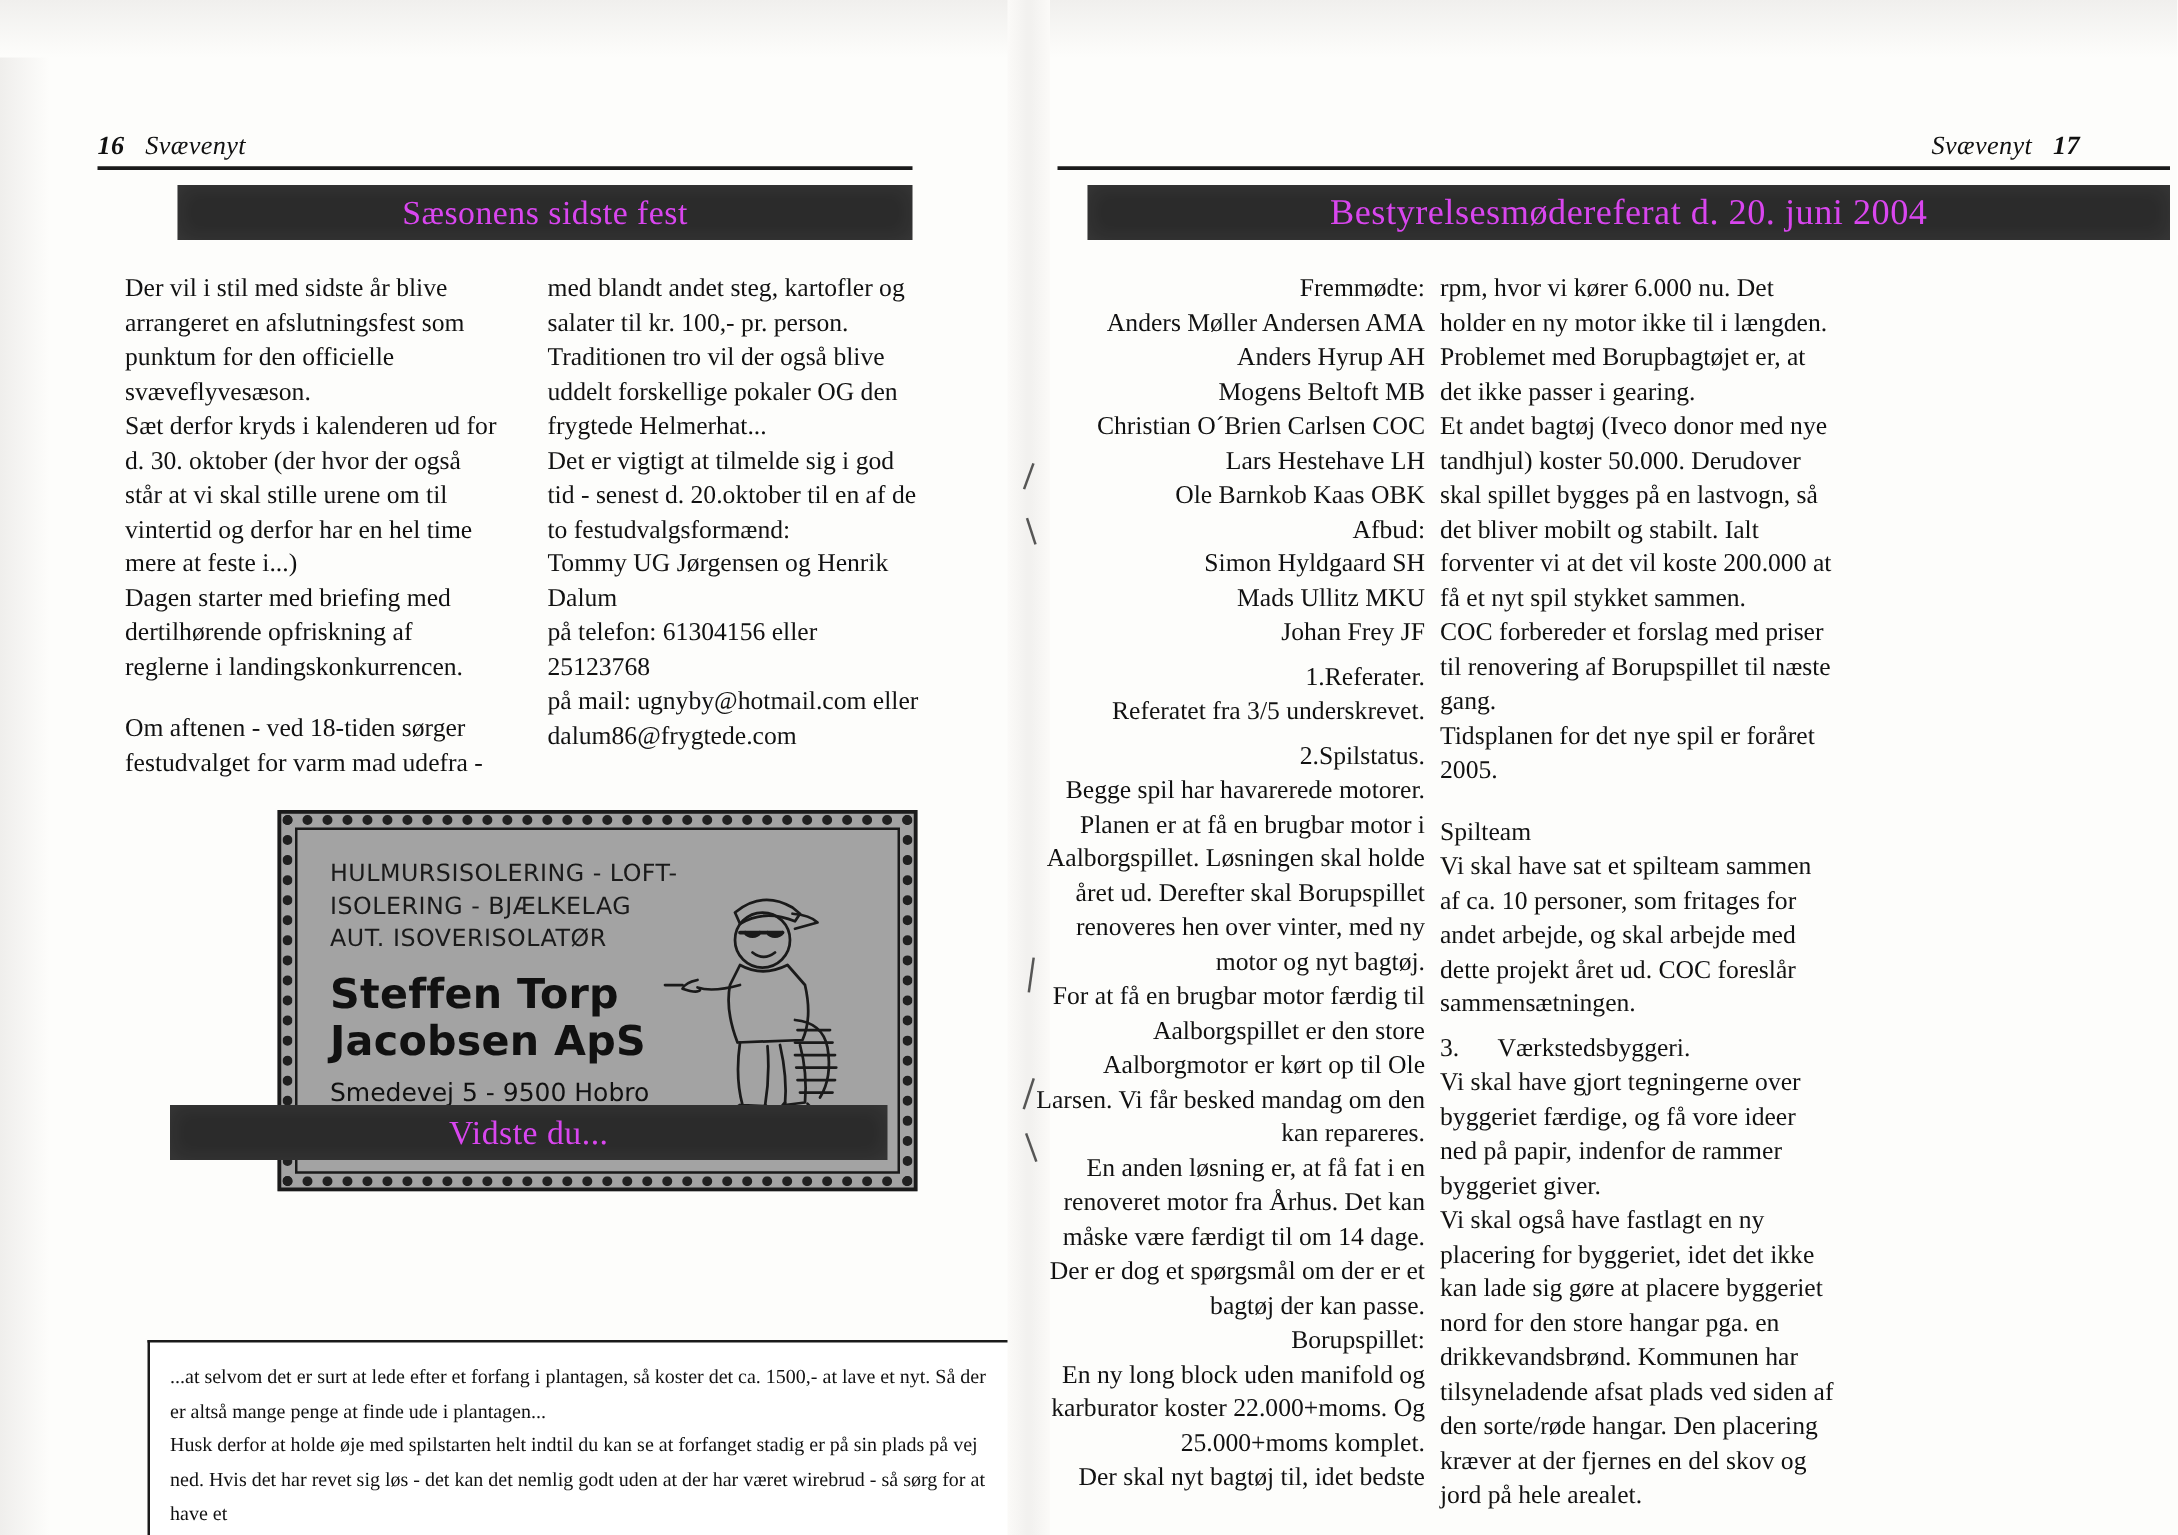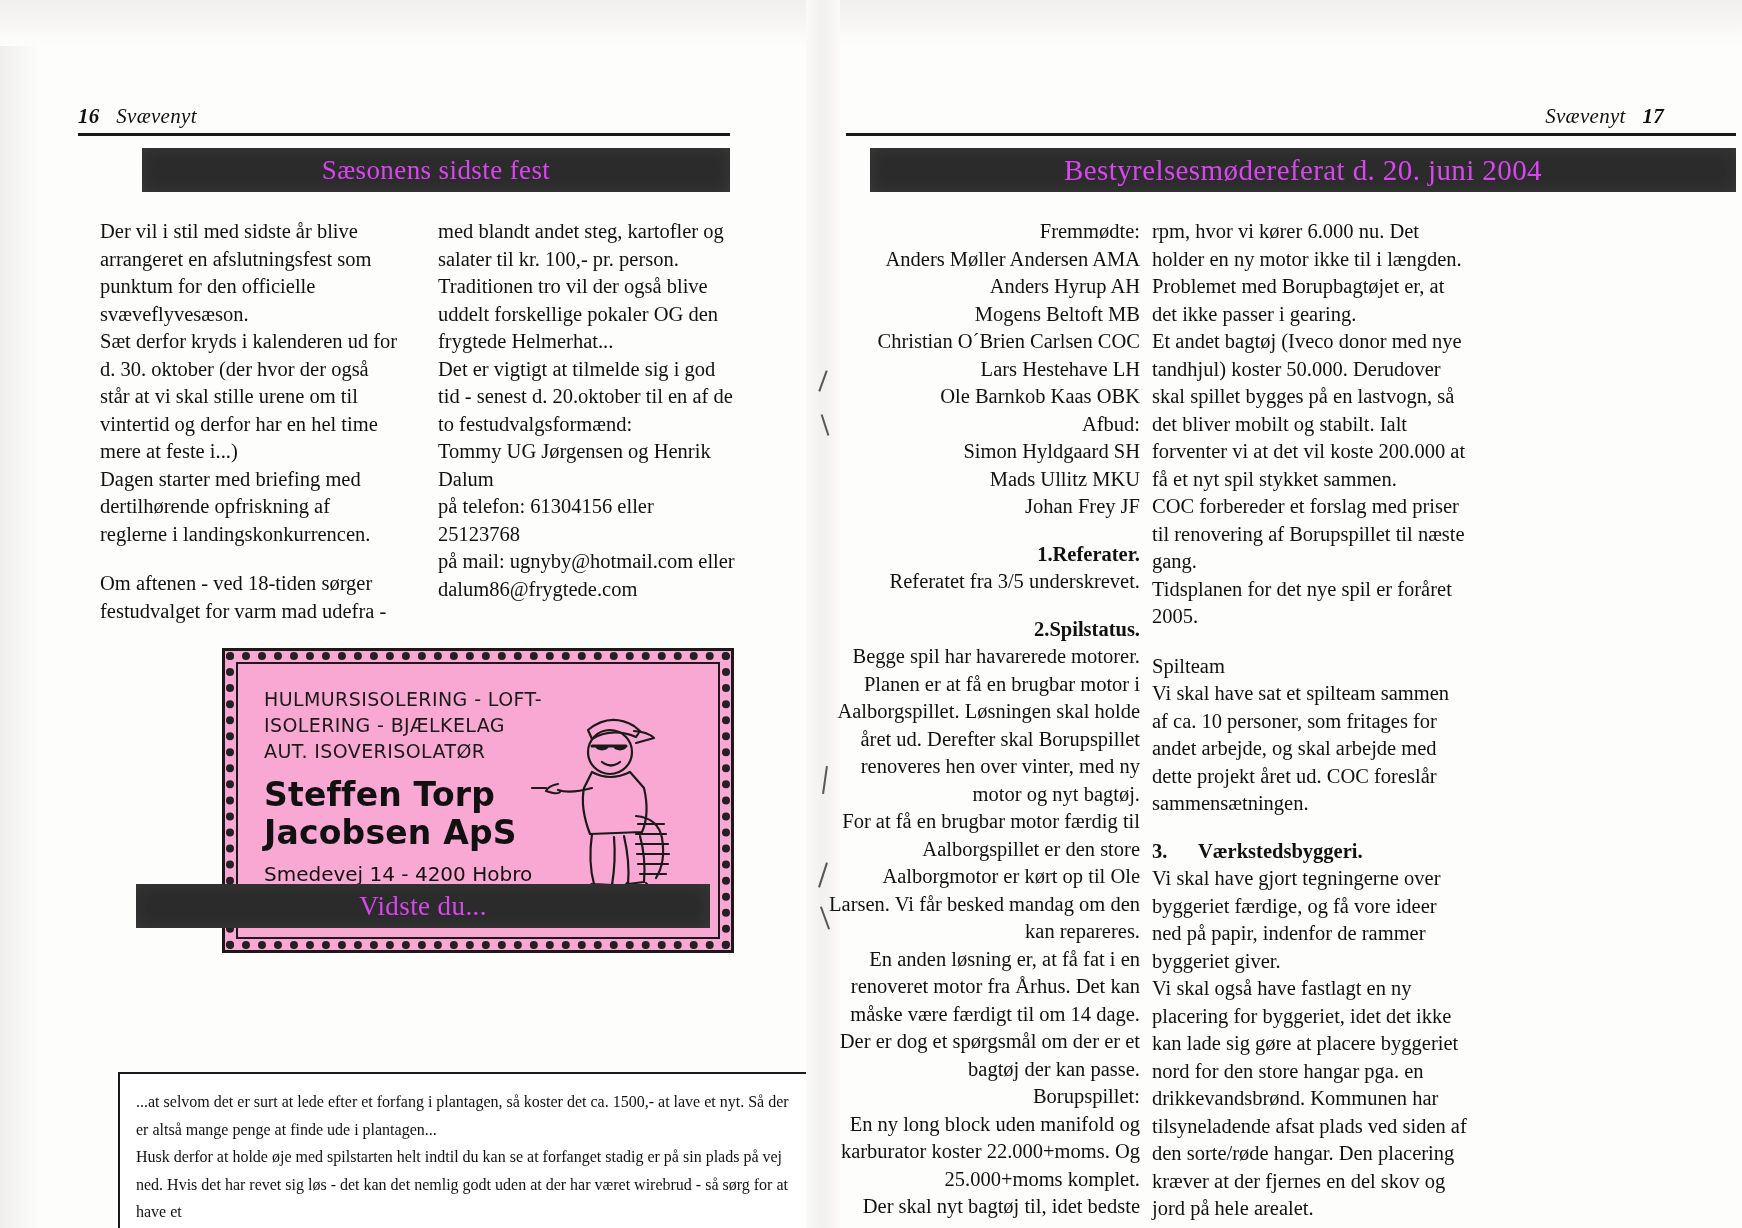--- a/index.html
+++ b/index.html
@@ -81,33 +81,33 @@
   
   .col {
     position: absolute;
     font-size: 20.5px;
     line-height: 27.5px;
     text-align: left;
   }
   .col p { margin: 0; }
   .col p.gap { margin-top: 22px; }
   .col .num-head {
-    margin-top: 20px;
-    font-weight: 700;
+    margin-top: 8px;
+    font-weight: 400;
   }
   .col .num-head .n { display: inline-block; width: 46px; }
 
   
   .ad {
     position: absolute;
     left: 222px;
     top: 648px;
     width: 512px;
     height: 305px;
-    background: #f9a8d4;
+    background: #a3a3a3;
   }
   .ad-border-outer {
     position: absolute;
     inset: 0;
     border: 3px solid #1a1a1a;
   }
   .ad-border-inner {
     position: absolute;
     inset: 14px;
     border: 2px solid #1a1a1a;
@@ -226,21 +226,21 @@
         <div>ISOLERING - BJÆLKELAG</div>
         <div>AUT. ISOVERISOLATØR</div>
       </div>
 
       <div class="ad-name">
         <div>Steffen Torp</div>
         <div>Jacobsen ApS</div>
       </div>
 
       <div class="ad-contact">
-        <div>Smedevej 14 - 4200 Hobro</div>
+        <div>Smedevej 5 - 9500 Hobro</div>
         <div>98 52 44 66, biltlf. 40 32 54 66</div>
       </div>
 
       <svg class="ad-figure" viewBox="0 0 170 215">
         <g fill="none" stroke="#1a1a1a" stroke-width="2.2" stroke-linecap="round" stroke-linejoin="round">
 
           <path d="M58 34 q22 -18 46 -4 l6 5 -4 6 q-24 -10 -44 2 z"></path>
           <path d="M104 35 q14 1 20 7 l-18 5"></path>
 
           <circle cx="80" cy="56" r="22"></circle>

